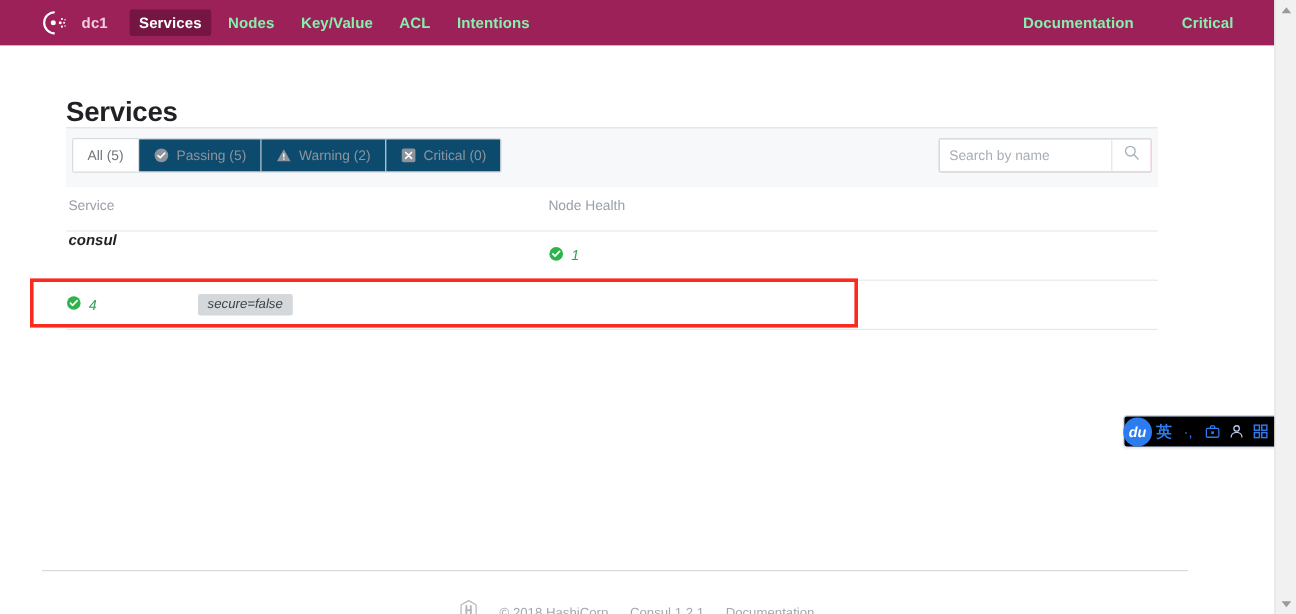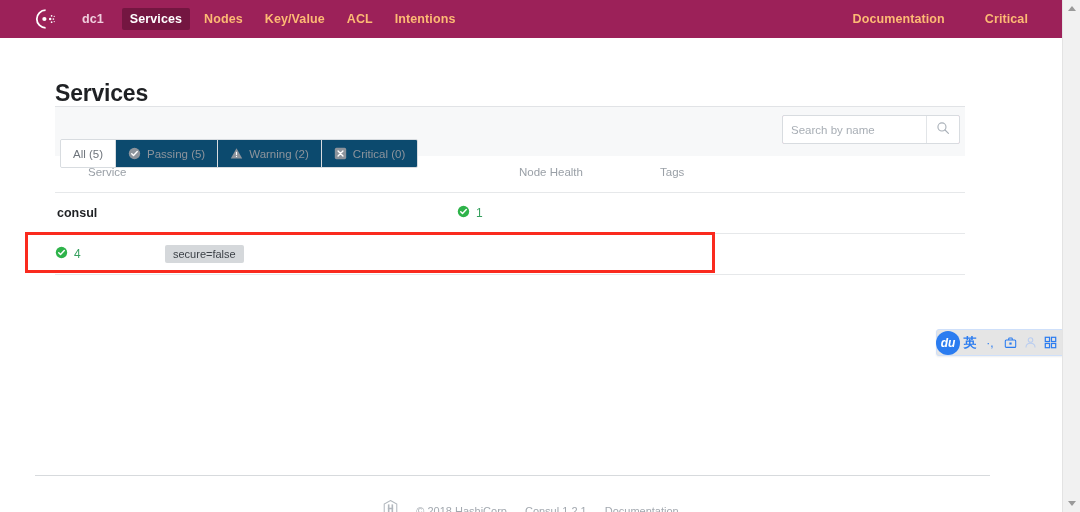--- a/index.html
+++ b/index.html
@@ -32,25 +32,24 @@
     align-items: center;
   }
   .logo-wrap {
     width: 30px; height: 26px;
     margin-left: 30px;
     display: flex; align-items: center; justify-content: center;
   }
   .nav-links {
     display: flex;
     align-items: center;
-    margin-left: 14px;
     height: 22px;
   }
   .nav-item {
-    color: #fdba74;
+    color: #86efac;
     font-size: 12.5px;
     font-weight: bold;
     letter-spacing: 0.1px;
     padding: 4px 8px;
     margin-right: 6px;
     border-radius: 2px;
     white-space: nowrap;
     cursor: pointer;
   }
   .nav-item.dc {
@@ -98,21 +97,20 @@
   }
   .segmented {
     position: absolute;
     left: 5px; top: 8px;
     display: flex;
     height: 27px;
     border: 1px solid #d8dce0;
     border-radius: 2px;
     overflow: hidden;
     background: #eef0f2;
-    margin-top: 24px;
   }
   .seg {
     display: flex;
     align-items: center;
     gap: 6px;
     padding: 0 12px;
     font-size: 11.5px;
     color: #8d949c;
     background: #0c4a6e;
     border-right: 1px solid #d8dce0;
@@ -161,31 +159,30 @@
   .thead {
     display: flex;
     height: 28px;
     align-items: flex-start;
     border-bottom: 1px solid #e6e8ea;
   }
   .th {
     font-size: 11.5px;
     color: #9aa0a7;
     padding-top: 2px;
-    margin-left: 31px;
   }
   .col-service { width: 400px; padding-left: 2px; }
   .col-health  { width: 110px; }
   .col-tags    { flex: 1; }
 
   .trow {
     display: flex;
-    align-items: center;
     height: 40px;
     border-bottom: 1px solid #e6e8ea;
+    font-style: italic;
   }
   .cell-service {
     width: 400px;
     padding-left: 2px;
     font-size: 12.5px;
     font-weight: bold;
     color: #1f2124;
   }
   .cell-health {
     width: 110px;
@@ -239,25 +236,25 @@
   .footer-link {
     font-size: 11px;
     color: #a2a8af;
     cursor: pointer;
     text-decoration: none;
   }
 
   
   .ime-bar {
     position: absolute;
-    left: 936px; top: 329px;
+    left: 936px; top: 346px;
     height: 25px;
     display: flex;
     align-items: center;
-    background: #e5e5e5;
+    background: #000000;
     border: 1px solid #cfe0fa;
     border-radius: 3px;
     padding-right: 4px;
     box-shadow: 0 1px 2px rgba(0,0,0,0.07);
   }
   .ime-logo {
     width: 24px; height: 24px;
     border-radius: 50%;
     background: #2b7cf0;
     color: #ffffff;
@@ -401,21 +398,20 @@
           </span>
         </div>
       </div>
     </div>
 
     <div class="table">
 
       <div class="thead">
         <div class="th col-service">Service</div>
         <div class="th col-health">Node Health</div>
-        <div class="th col-tags">Tags</div>
       </div>
 
       <div class="trow">
         <div class="cell-service">consul</div>
         <div class="cell-health">
           <span>
             <svg width="13" height="13" viewBox="0 0 16 16">
               <circle cx="8" cy="8" r="7" fill="#2eb34a"></circle>
               <path d="M4.6 8.2l2.2 2.2 4.6-4.8" fill="none" stroke="#ffffff" stroke-width="1.8" stroke-linecap="round" stroke-linejoin="round"></path>
             </svg>

